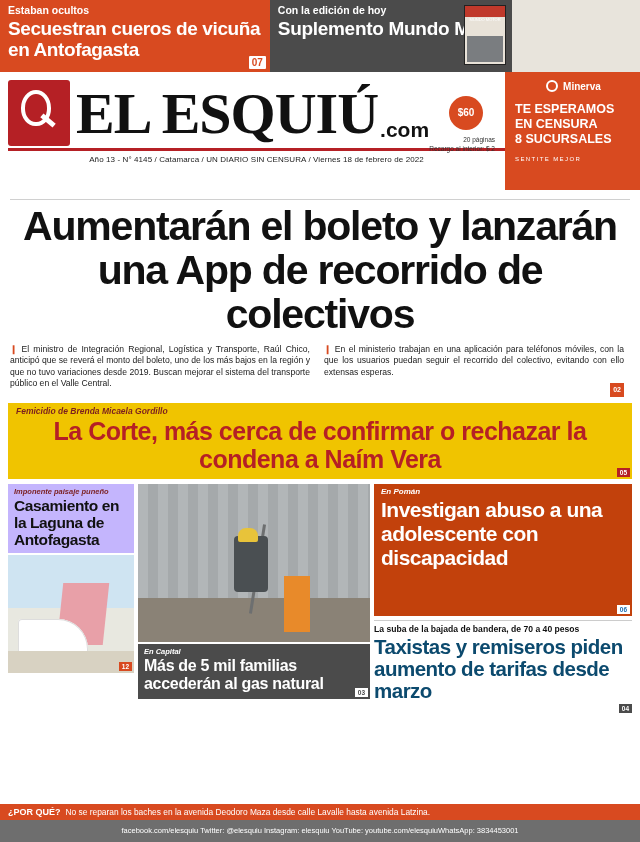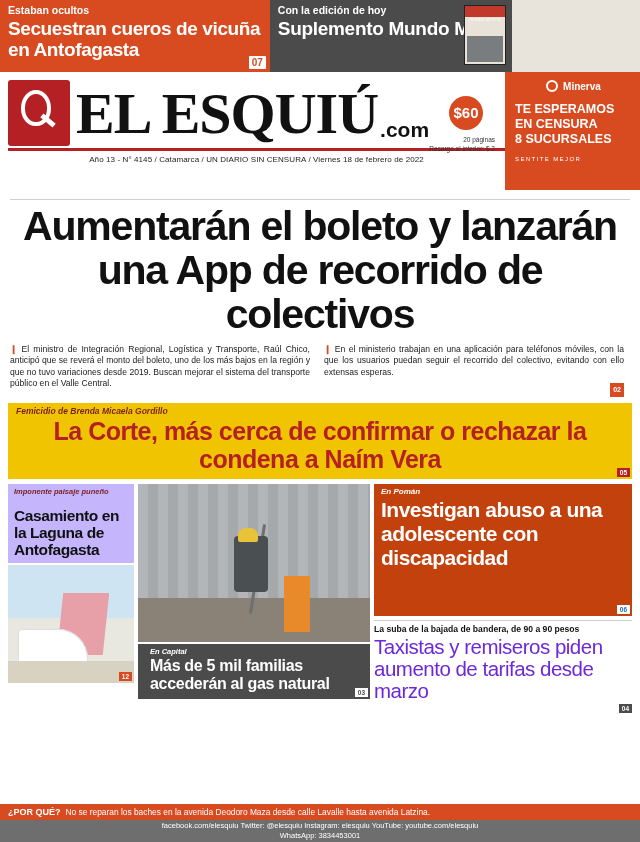--- a/index.html
+++ b/index.html
@@ -52,21 +52,21 @@
   }
   .logo-word {
     font-family: "Liberation Serif", serif;
     font-size: 58px; font-weight: bold; color: #111; line-height: 60px;
     letter-spacing: -1px; margin-left: 6px; margin-top: 8px;
   }
   .logo-com { font-size: 21px; font-weight: bold; color: #111; margin-top: 42px; margin-left: 2px; }
   .price-badge {
     position: absolute; right: 22px; top: 24px;
     width: 34px; height: 34px; background: #d84a20; border-radius: 50%;
-    color: #fff; font-size: 15px; font-weight: bold; text-align: center; line-height: 34px;
+    color: #fff; font-size: 10px; font-weight: bold; text-align: center; line-height: 34px;
   }
   .recargo { position: absolute; right: 10px; top: 63px; font-size: 6.5px; color: #333; text-align: right; line-height: 9px; }
   .mh-rule { width: 497px; height: 3px; background: #b52025; margin: 2px 0 0 0; }
   .mh-meta { font-size: 8px; color: #222; text-align: center; width: 497px; padding-top: 4px; letter-spacing: 0.1px; }
 
   .mh-right {
     width: 135px; background: #d84a20; color: #fff; position: relative;
     padding: 8px 8px 6px 10px;
   }
   .minerva-row { display: flex; align-items: center; gap: 5px; justify-content: center; margin-bottom: 10px; }
@@ -107,21 +107,21 @@
   }
 
   
   .lower { display: flex; gap: 4px; margin: 5px 8px 0 8px; }
   .col-a { width: 126px; }
   .col-b { width: 232px; }
   .col-c { width: 258px; }
 
   .box-yellow { background: #c4b5fd; padding: 3px 6px 5px 6px; position: relative; }
   .box-yellow .bk { font-size: 7.5px; font-weight: bold; color: #7a1f1f; font-style: italic; }
-  .box-yellow .bh { font-size: 15.5px; font-weight: bold; line-height: 17px; color: #111; letter-spacing: -0.4px; margin-top: 11px; }
+  .box-yellow .bh { font-size: 15.5px; font-weight: bold; line-height: 17px; color: #111; letter-spacing: -0.4px; margin-top: 1px; }
 
   .photo-a {
     height: 118px; margin-top: 2px;
     background: linear-gradient(#cfe4f2 0 45%, #e8e8e0 45% 100%);
     position: relative; overflow: hidden;
   }
   .photo-a .tent { position: absolute; left: 10px; bottom: 12px; width: 70px; height: 42px; background: #fff; border-radius: 4px 30px 0 0; box-shadow: 0 0 0 1px #ddd inset; }
   .photo-a .drape { position: absolute; left: 52px; top: 28px; width: 46px; height: 62px; background: #e8a0a8; transform: skewX(-6deg); }
   .photo-a .ground { position: absolute; bottom: 0; left: 0; right: 0; height: 22px; background: #d8d2c2; }
   .photo-a .pg { position: absolute; right: 2px; bottom: 2px; background: #d84a20; color: #fff; font-size: 6.5px; font-weight: bold; padding: 1px 3px; }
@@ -131,46 +131,46 @@
     background: linear-gradient(#b9bcbe 0 62%, #7d8386 62% 100%);
   }
   .photo-b .panelwall { position: absolute; inset: 0; background: repeating-linear-gradient(90deg,#b2b6b8 0 10px,#a5a9ab 10px 20px); }
   .photo-b .worker { position: absolute; left: 96px; top: 52px; width: 34px; height: 56px; background: #4a4f52; border-radius: 4px; }
   .photo-b .helmet { position: absolute; left: 100px; top: 44px; width: 20px; height: 14px; background: #e8c33a; border-radius: 8px 8px 2px 2px; }
   .photo-b .bar { position: absolute; left: 118px; top: 40px; width: 3px; height: 90px; background: #6d6f70; transform: rotate(9deg); }
   .photo-b .orange { position: absolute; left: 146px; top: 92px; width: 26px; height: 56px; background: #e88a2a; }
   .photo-b .dirt { position: absolute; bottom: 0; left: 0; right: 0; height: 44px; background: #8a8276; }
 
   .box-grey {
-    background: #4b4b4b; color: #fff; padding: 3px 6px 6px 12px; position: relative; margin-top: 2px;
+    background: #4b4b4b; color: #fff; padding: 3px 6px 6px 6px; position: relative; margin-top: 2px;
   }
   .box-grey .bk { font-size: 7.5px; font-weight: bold; font-style: italic; color: #ffffff; }
   .box-grey .bh { font-size: 16px; font-weight: bold; line-height: 18px; letter-spacing: -0.3px; margin-top: 1px; }
   .box-grey .pg { position: absolute; right: 2px; bottom: 2px; background: #fff; color: #4b4b4b; font-size: 6.5px; font-weight: bold; padding: 1px 3px; }
 
   .box-blue { background: #c2410c; color: #fff; padding: 3px 7px 6px 7px; position: relative; height: 132px; }
   .box-blue .bk { font-size: 8px; font-weight: bold; font-style: italic; }
   .box-blue .bh { font-size: 21px; font-weight: bold; line-height: 24px; letter-spacing: -0.5px; margin-top: 2px; }
   .box-blue .pg { position: absolute; right: 2px; bottom: 2px; background: #fff; color: #1f6fb2; font-size: 6.5px; font-weight: bold; padding: 1px 3px; }
 
   .sub-line { font-size: 8.6px; font-weight: bold; color: #111; border-top: 1px solid #ccc; padding-top: 3px; margin-top: 4px; }
-  .box-white-head { font-size: 20.5px; font-weight: normal; line-height: 22px; color: #6d28d9; letter-spacing: -0.5px; margin-top: 2px; }
+  .box-white-head { font-size: 20.5px; font-weight: bold; line-height: 22px; color: #0c4a6e; letter-spacing: -0.5px; margin-top: 2px; }
   .pg-dark { display: inline-block; background: #4b4b4b; color: #fff; font-size: 6.5px; font-weight: bold; padding: 1px 3px; float: right; margin-top: 2px; }
 
   
   .footer-bar {
     position: absolute; left: 0; bottom: 22px; width: 640px; height: 16px;
     background: #d84a20; color: #fff; display: flex; align-items: center; padding-left: 8px;
   }
   .fb-why { font-size: 9px; font-weight: bold; margin-right: 5px; }
   .fb-txt { font-size: 8.4px; }
   .footer-social {
     position: absolute; left: 0; bottom: 0; width: 640px; height: 22px;
     background: #6e6e6e; color: #fff; font-size: 7.5px;
-    display: flex; flex-direction: column; align-items: center; justify-content: center; line-height: 10px;
+    display: flex; align-items: center; justify-content: center; line-height: 10px;
   }
 </style>
 </head>
 <body>
 
 <div class="page">
 
   <div class="topstrip">
     <div class="ts-left">
       <div class="ts-kicker">Estaban ocultos</div>
@@ -268,21 +268,21 @@
       </div>
     </div>
 
     <div class="col-c">
       <div class="box-blue">
         <div class="bk">En Pomán</div>
         <div class="bh">Investigan abuso a una adolescente con discapacidad</div>
         <span class="pg">06</span>
       </div>
       <div>
-        <div class="sub-line">La suba de la bajada de bandera, de 90 a 90 pesos</div>
+        <div class="sub-line">La suba de la bajada de bandera, de 70 a 40 pesos</div>
         <div class="box-white-head">Taxistas y remiseros piden aumento de tarifas desde marzo</div>
         <span class="pg-dark">04</span>
       </div>
     </div>
 
   </div>
 
   <div class="footer-bar">
     <span class="fb-why">¿POR QUÉ?</span>
     <span class="fb-txt">No se reparan los baches en la avenida Deodoro Maza desde calle Lavalle hasta avenida Latzina.</span>

